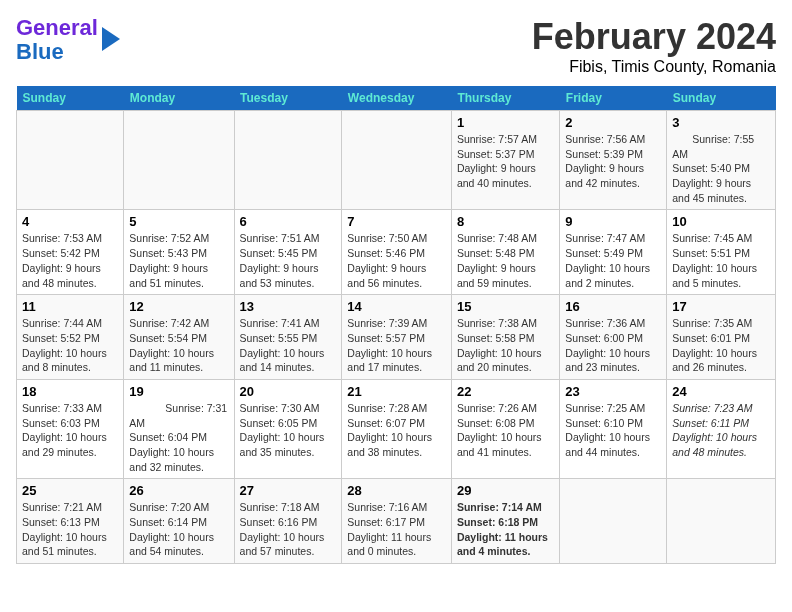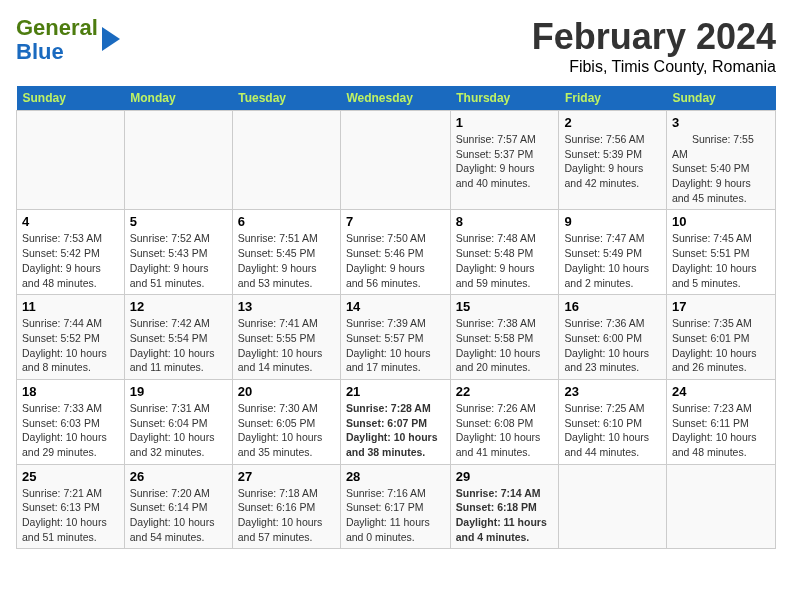--- a/index.html
+++ b/index.html
@@ -18,21 +18,21 @@
     }
     .logo {
       display: flex;
       align-items: center;
     }
     .logo-text {
       font-size: 22px;
       font-weight: bold;
       line-height: 1.1;
     }
-    .logo-general { color: #4d7c0f; }
+    .logo-general { color: #6d28d9; }
     .logo-blue { color: #1a6abf; }
     .logo-triangle {
       width: 0;
       height: 0;
       border-left: 18px solid #1a6abf;
       border-top: 12px solid transparent;
       border-bottom: 12px solid transparent;
       margin-left: 4px;
       margin-top: -2px;
     }
@@ -48,21 +48,21 @@
       font-size: 16px;
       color: #000000;
     }
     table {
       width: 100%;
       border-collapse: collapse;
       font-size: 11px;
     }
     thead tr th {
       background-color: #1a6abf;
-      color: #bef264;
+      color: #5eead4;
       text-align: left;
       padding: 5px 6px;
       font-size: 12px;
       font-weight: bold;
     }
     tbody tr td {
       border: 1px solid #ccc;
       vertical-align: top;
       padding: 4px 5px;
       width: 113px;
@@ -200,41 +200,41 @@
         <td><span class="day-num">17</span><span class="day-info" style="white-space: pre-line;">Sunrise: 7:35 AM
 Sunset: 6:01 PM
 Daylight: 10 hours
 and 26 minutes.</span></td>
       </tr>
       <tr>
         <td><span class="day-num">18</span><span class="day-info" style="white-space: pre-line;">Sunrise: 7:33 AM
 Sunset: 6:03 PM
 Daylight: 10 hours
 and 29 minutes.</span></td>
-        <td><span class="day-num">19</span><span class="day-info" style="white-space: pre-line;">Sunrise: 7:31 AM
+        <td><span class="day-num">19</span><span class="day-info" style="white-space: pre-line; margin-left: 36px;">Sunrise: 7:31 AM
 Sunset: 6:04 PM
 Daylight: 10 hours
 and 32 minutes.</span></td>
         <td><span class="day-num">20</span><span class="day-info" style="white-space: pre-line;">Sunrise: 7:30 AM
 Sunset: 6:05 PM
 Daylight: 10 hours
 and 35 minutes.</span></td>
-        <td><span class="day-num">21</span><span class="day-info" style="white-space: pre-line; font-weight: bold;">Sunrise: 7:28 AM
+        <td><span class="day-num">21</span><span class="day-info" style="white-space: pre-line;">Sunrise: 7:28 AM
 Sunset: 6:07 PM
 Daylight: 10 hours
 and 38 minutes.</span></td>
         <td><span class="day-num">22</span><span class="day-info" style="white-space: pre-line;">Sunrise: 7:26 AM
 Sunset: 6:08 PM
 Daylight: 10 hours
 and 41 minutes.</span></td>
         <td><span class="day-num">23</span><span class="day-info" style="white-space: pre-line;">Sunrise: 7:25 AM
 Sunset: 6:10 PM
 Daylight: 10 hours
 and 44 minutes.</span></td>
-        <td><span class="day-num">24</span><span class="day-info" style="white-space: pre-line;">Sunrise: 7:23 AM
+        <td><span class="day-num">24</span><span class="day-info" style="white-space: pre-line; font-style: italic;">Sunrise: 7:23 AM
 Sunset: 6:11 PM
 Daylight: 10 hours
 and 48 minutes.</span></td>
       </tr>
       <tr>
         <td><span class="day-num">25</span><span class="day-info" style="white-space: pre-line;">Sunrise: 7:21 AM
 Sunset: 6:13 PM
 Daylight: 10 hours
 and 51 minutes.</span></td>
         <td><span class="day-num">26</span><span class="day-info" style="white-space: pre-line;">Sunrise: 7:20 AM

